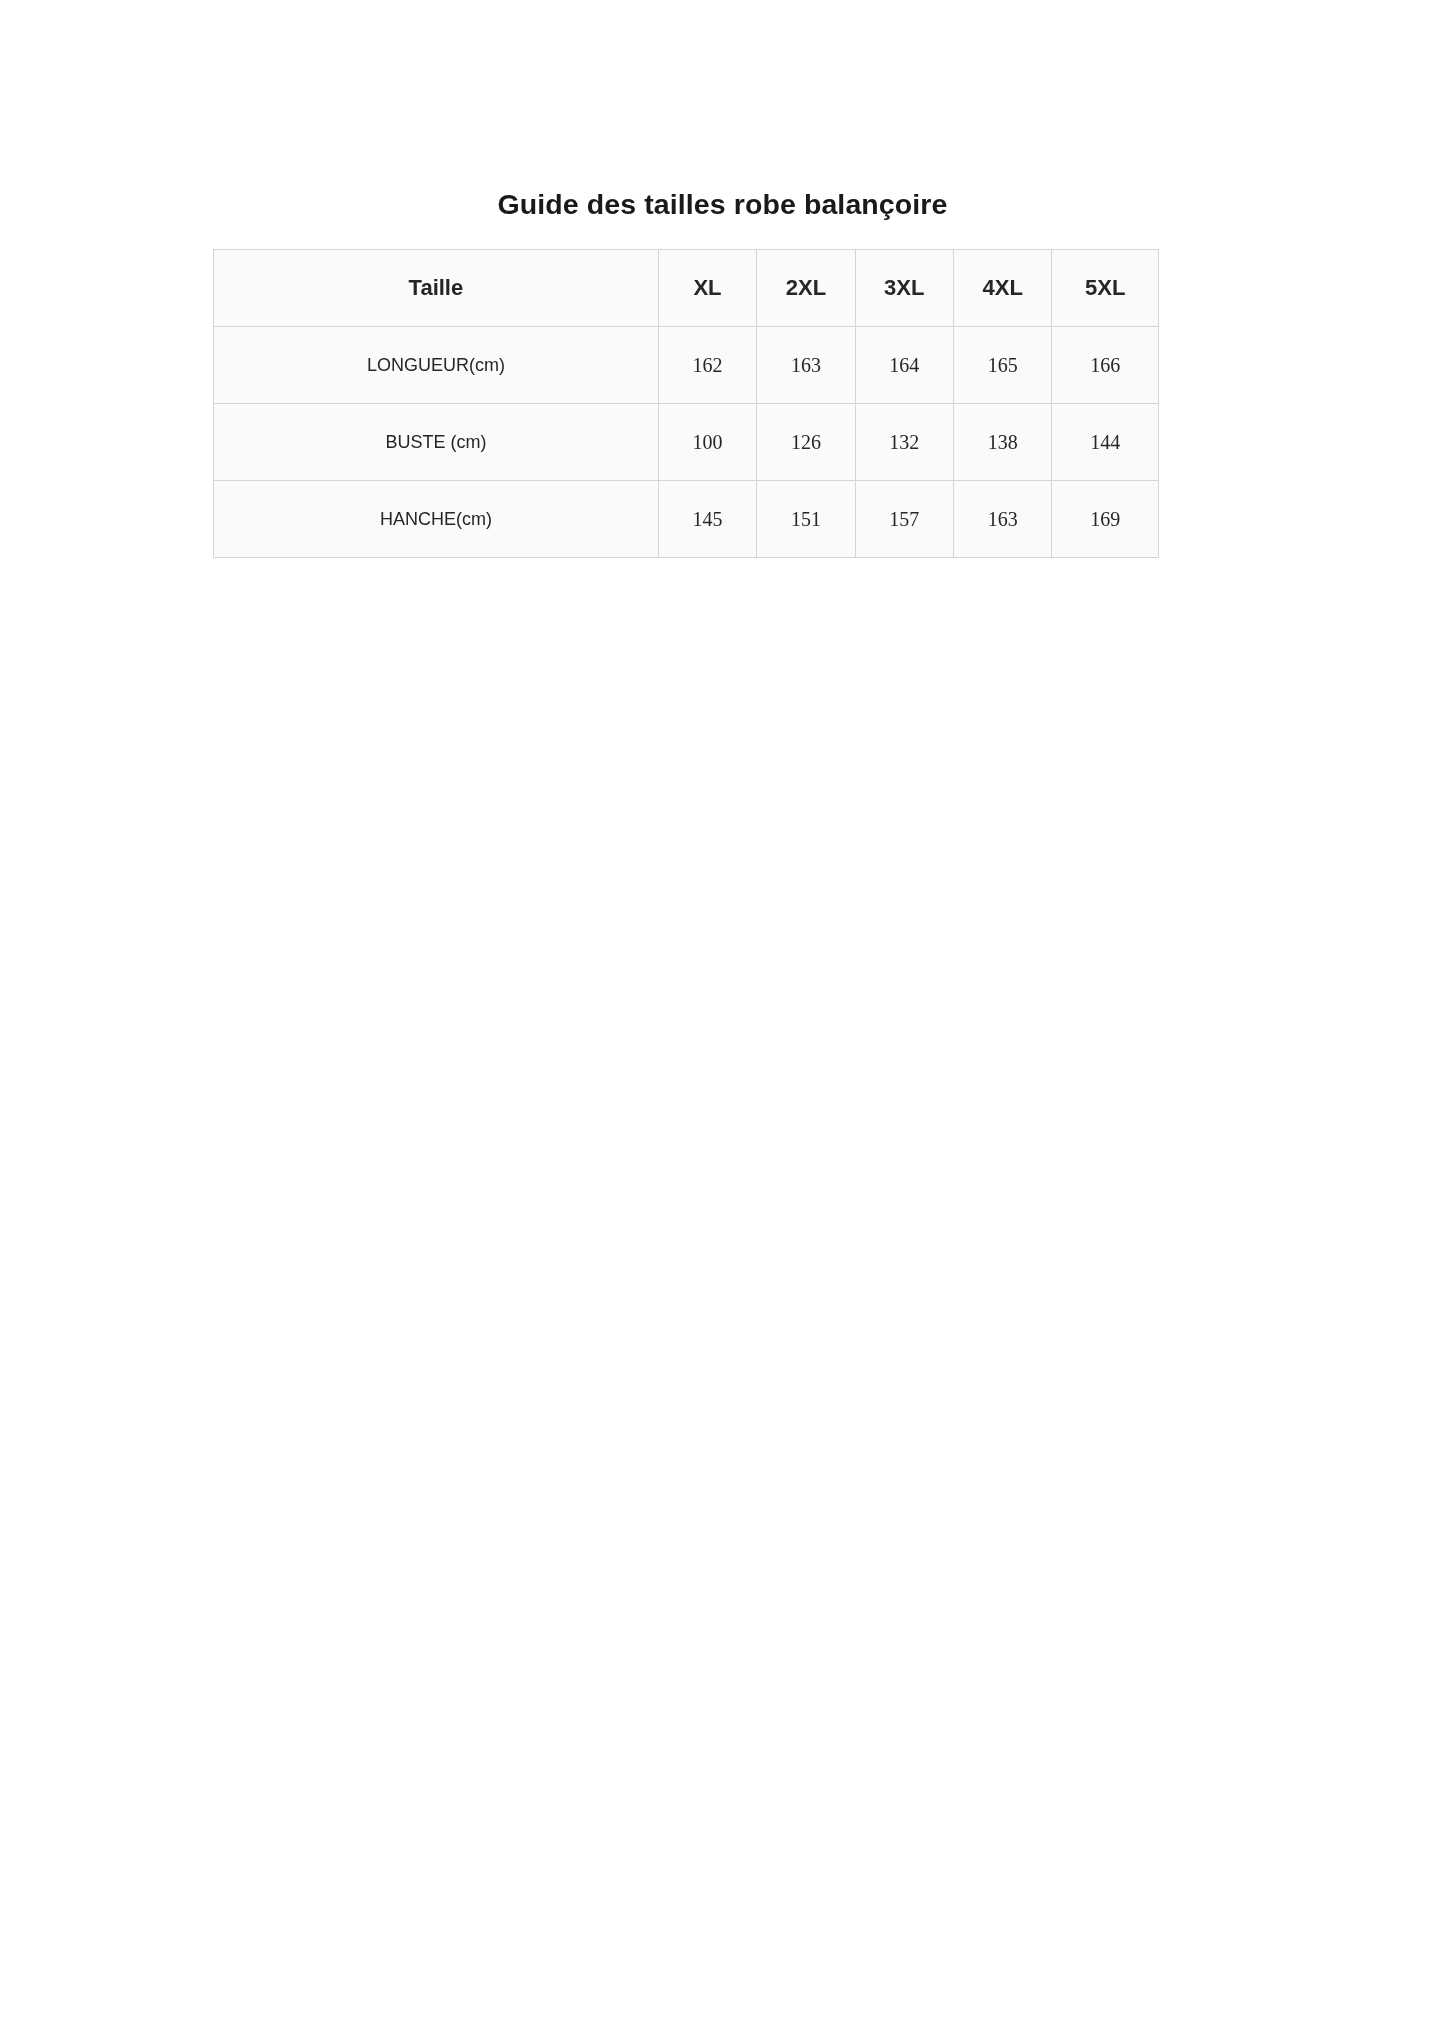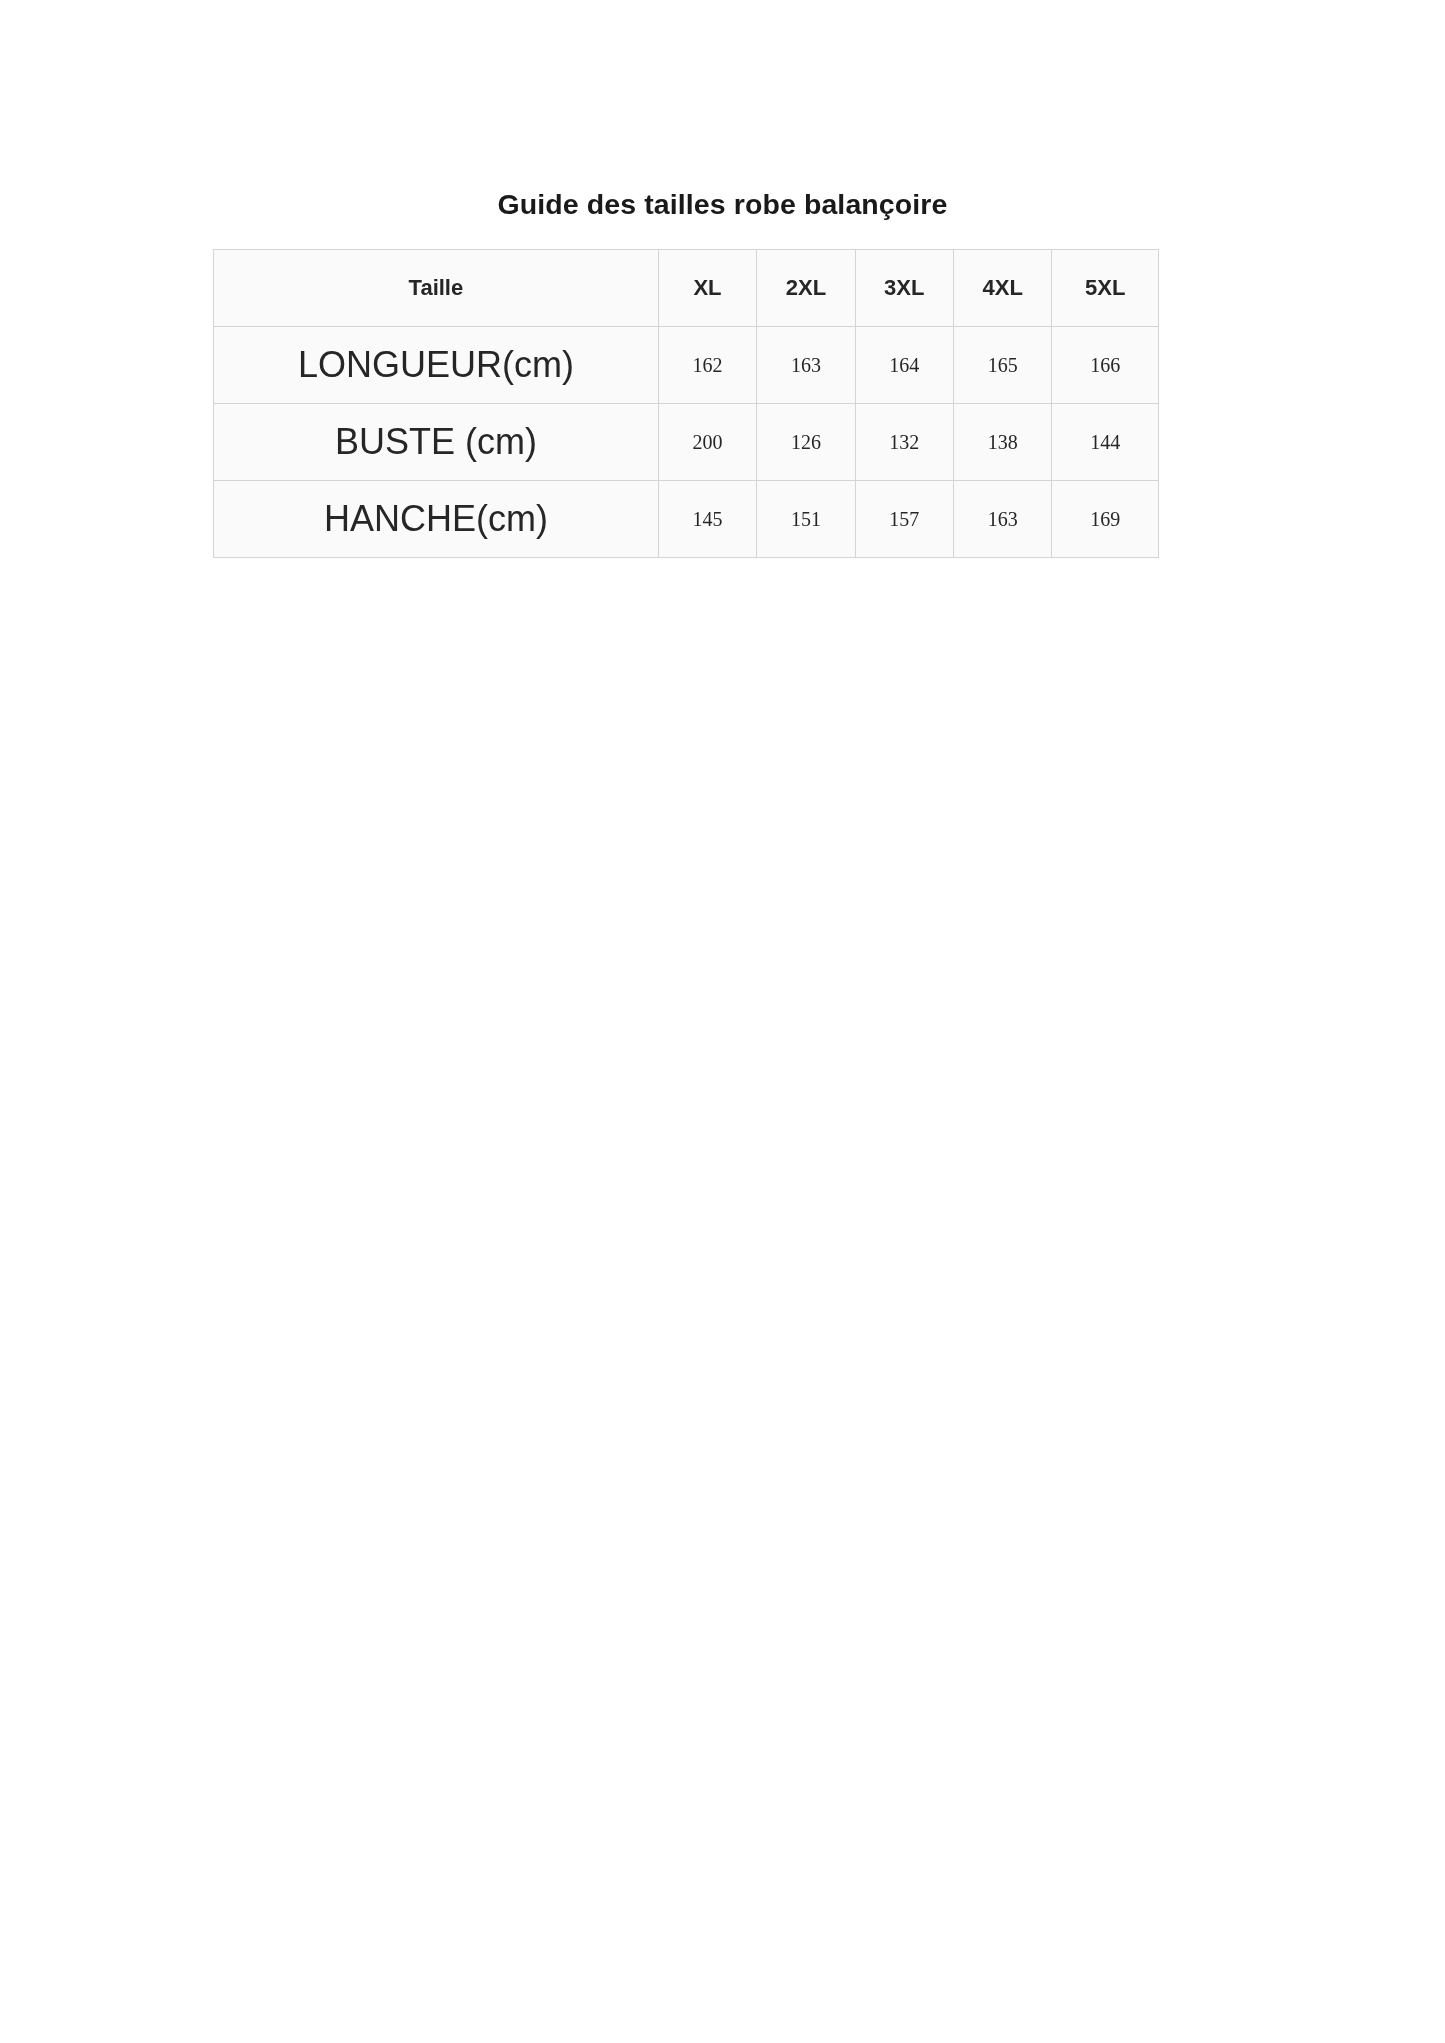--- a/index.html
+++ b/index.html
@@ -61,21 +61,21 @@
   }
   th.hdr-label,
   th.hdr-size {
     font-family: "Liberation Sans", sans-serif;
     font-size: 22px;
     font-weight: bold;
     color: #262626;
   }
   td.row-label {
     font-family: "Liberation Sans", sans-serif;
-    font-size: 36px;
+    font-size: 18px;
     font-weight: normal;
     color: #262626;
   }
   td.cell-val {
     font-family: "Liberation Serif", serif;
     font-size: 20px;
     font-weight: normal;
     color: #262626;
   }
 </style>
@@ -110,21 +110,21 @@
         <tr>
           <td class="row-label">LONGUEUR(cm)</td>
           <td class="cell-val">162</td>
           <td class="cell-val">163</td>
           <td class="cell-val">164</td>
           <td class="cell-val">165</td>
           <td class="cell-val">166</td>
         </tr>
         <tr>
           <td class="row-label">BUSTE (cm)</td>
-          <td class="cell-val">200</td>
+          <td class="cell-val">100</td>
           <td class="cell-val">126</td>
           <td class="cell-val">132</td>
           <td class="cell-val">138</td>
           <td class="cell-val">144</td>
         </tr>
         <tr>
           <td class="row-label">HANCHE(cm)</td>
           <td class="cell-val">145</td>
           <td class="cell-val">151</td>
           <td class="cell-val">157</td>

